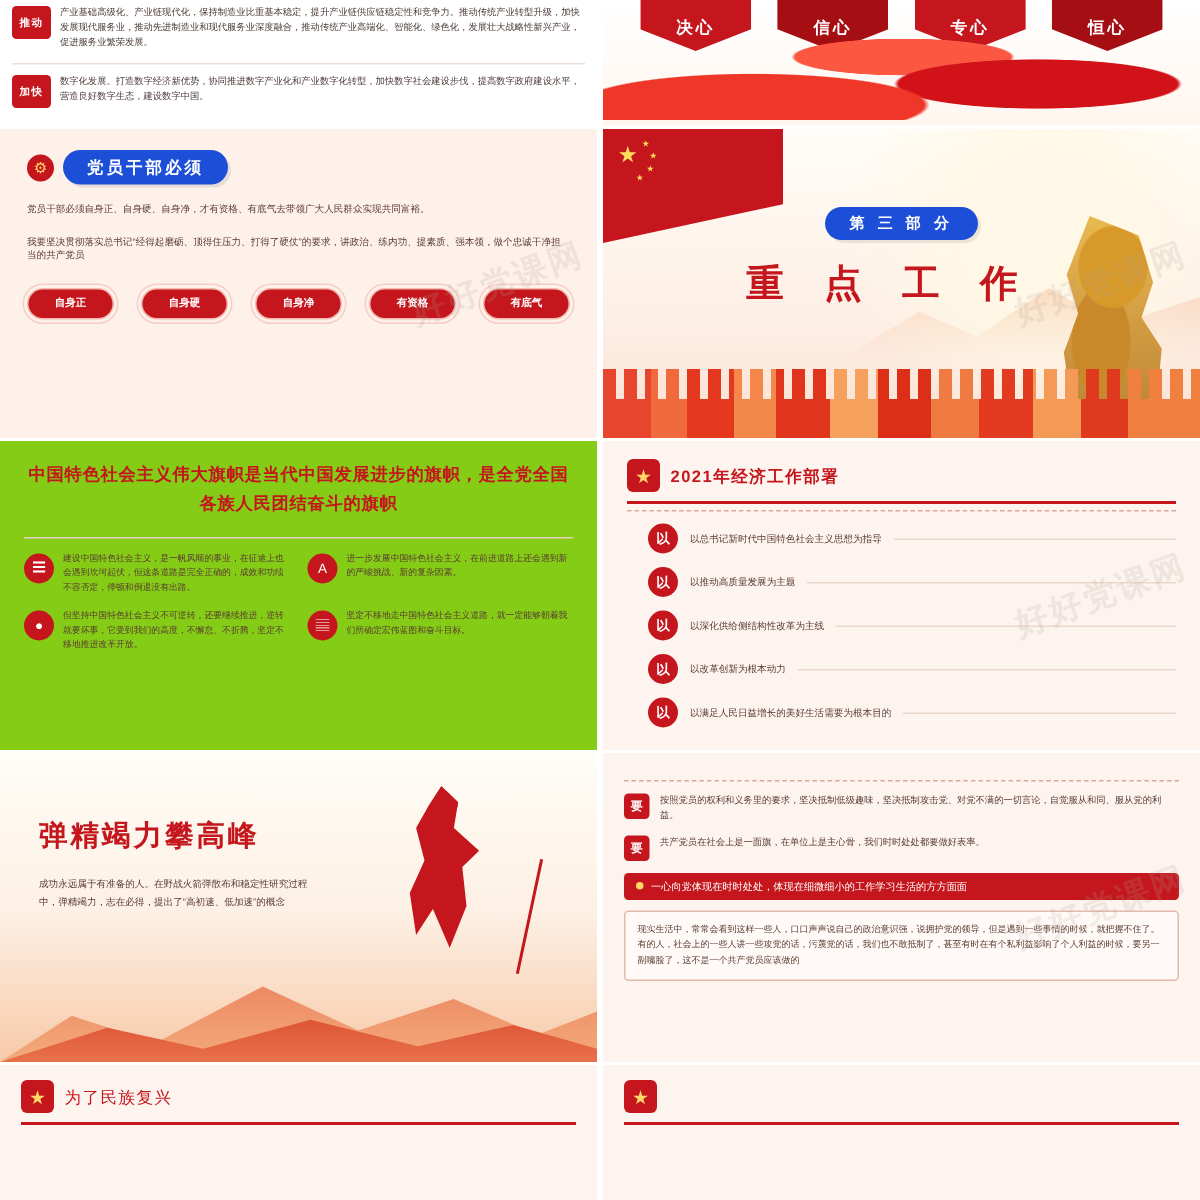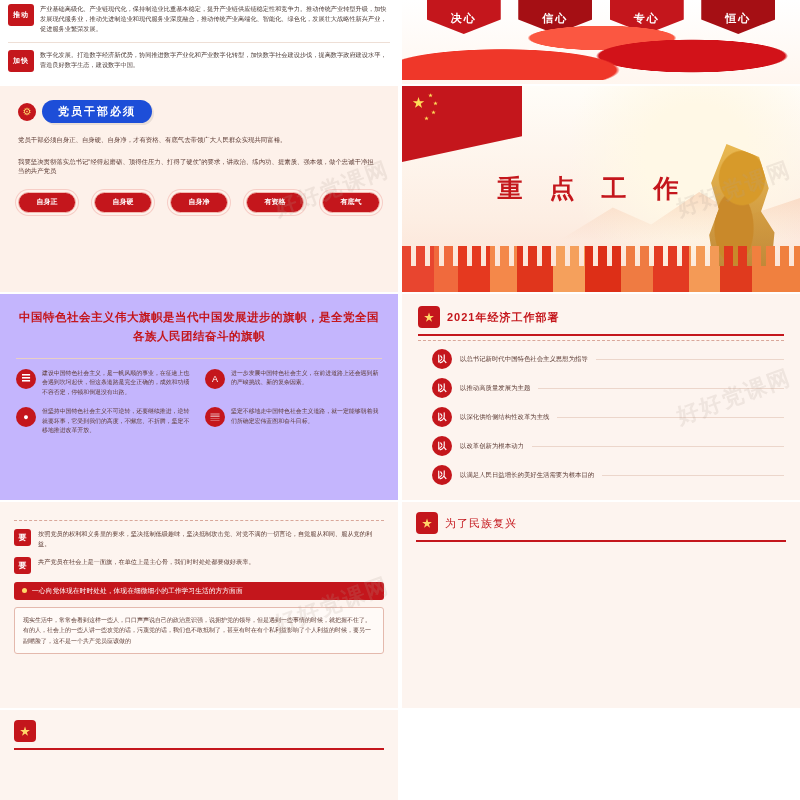--- a/index.html
+++ b/index.html
@@ -136,21 +136,21 @@
       linear-gradient(180deg, rgba(231,178,64,.9), rgba(180,116,26,.85));
       clip-path: polygon(38% 0,72% 10%,82% 34%,74% 52%,88% 68%,84% 100%,26% 100%,20% 70%,30% 50%,22% 30%);
   }
   .s4 .mountain {
     position: absolute; right: 0; bottom: 52px; width: 240px; height: 60px;
     background: linear-gradient(180deg, rgba(244,186,150,.55), rgba(244,186,150,0));
     clip-path: polygon(0 100%,22% 46%,38% 74%,58% 20%,76% 62%,100% 30%,100% 100%);
   }
 
   
-  .s5 { background: #c4b5fd; padding: 14px 16px; }
+  .s5 { background: #84cc16; padding: 14px 16px; }
   .s5 .head {
     color: #c4161c; font-weight: bold; font-size: 11.5px; line-height: 1.65;
     text-align: center; letter-spacing: .5px;
   }
   .s5 .hr { height: 1px; background: #e9cfc4; margin: 12px 0 10px; }
   .s5 .cards { display: grid; grid-template-columns: 1fr 1fr; gap: 10px 12px; }
   .card { display: flex; gap: 6px; }
   .card .ic {
     flex: 0 0 20px; width: 20px; height: 20px; border-radius: 50%;
     background: #c4161c; color: #fff; font-size: 9px;
@@ -309,20 +309,23 @@
   <div class="slide s4">
     <div class="flag">
       <span class="star">★</span>
       <span class="mini" style="left:26px;top:6px;">★</span>
       <span class="mini" style="left:31px;top:14px;">★</span>
       <span class="mini" style="left:29px;top:23px;">★</span>
       <span class="mini" style="left:22px;top:29px;">★</span>
     </div>
     <div class="mountain"></div>
     <div class="lion"></div>
+    <div class="part">
+      <span class="ribbon">第 三 部 分</span>
+    </div>
     <div class="title">重 点 工 作</div>
     <div class="city"></div>
     <div class="wm">好好党课网</div>
   </div>
 
   <div class="slide s5">
     <div class="head">中国特色社会主义伟大旗帜是当代中国发展进步的旗帜，是全党全国各族人民团结奋斗的旗帜</div>
     <div class="hr"></div>
     <div class="cards">
       <div class="card">
@@ -373,20 +376,28 @@
       <span class="iline"></span>
     </div>
     <div class="item">
       <span class="yi">以</span>
       <span class="itext">以满足人民日益增长的美好生活需要为根本目的</span>
       <span class="iline"></span>
     </div>
     <div class="wm">好好党课网</div>
   </div>
 
+  <div class="slide s7">
+    <div class="t">弹精竭力攀高峰</div>
+    <div class="p">成功永远属于有准备的人。在野战火箭弹散布和稳定性研究过程中，弹精竭力，志在必得，提出了“高初速、低加速”的概念</div>
+    <div class="rope"></div>
+    <div class="climber"></div>
+    <div class="peaks"></div>
+    <div class="peaks2"></div>
+  </div>
 
   <div class="slide s8">
     <div class="dash"></div>
     <div class="item">
       <span class="yao">要</span>
       <span class="ytext">按照党员的权利和义务里的要求，坚决抵制低级趣味，坚决抵制攻击党、对党不满的一切言论，自觉服从和同、服从党的利益。</span>
     </div>
     <div class="item">
       <span class="yao">要</span>
       <span class="ytext">共产党员在社会上是一面旗，在单位上是主心骨，我们时时处处都要做好表率。</span>

